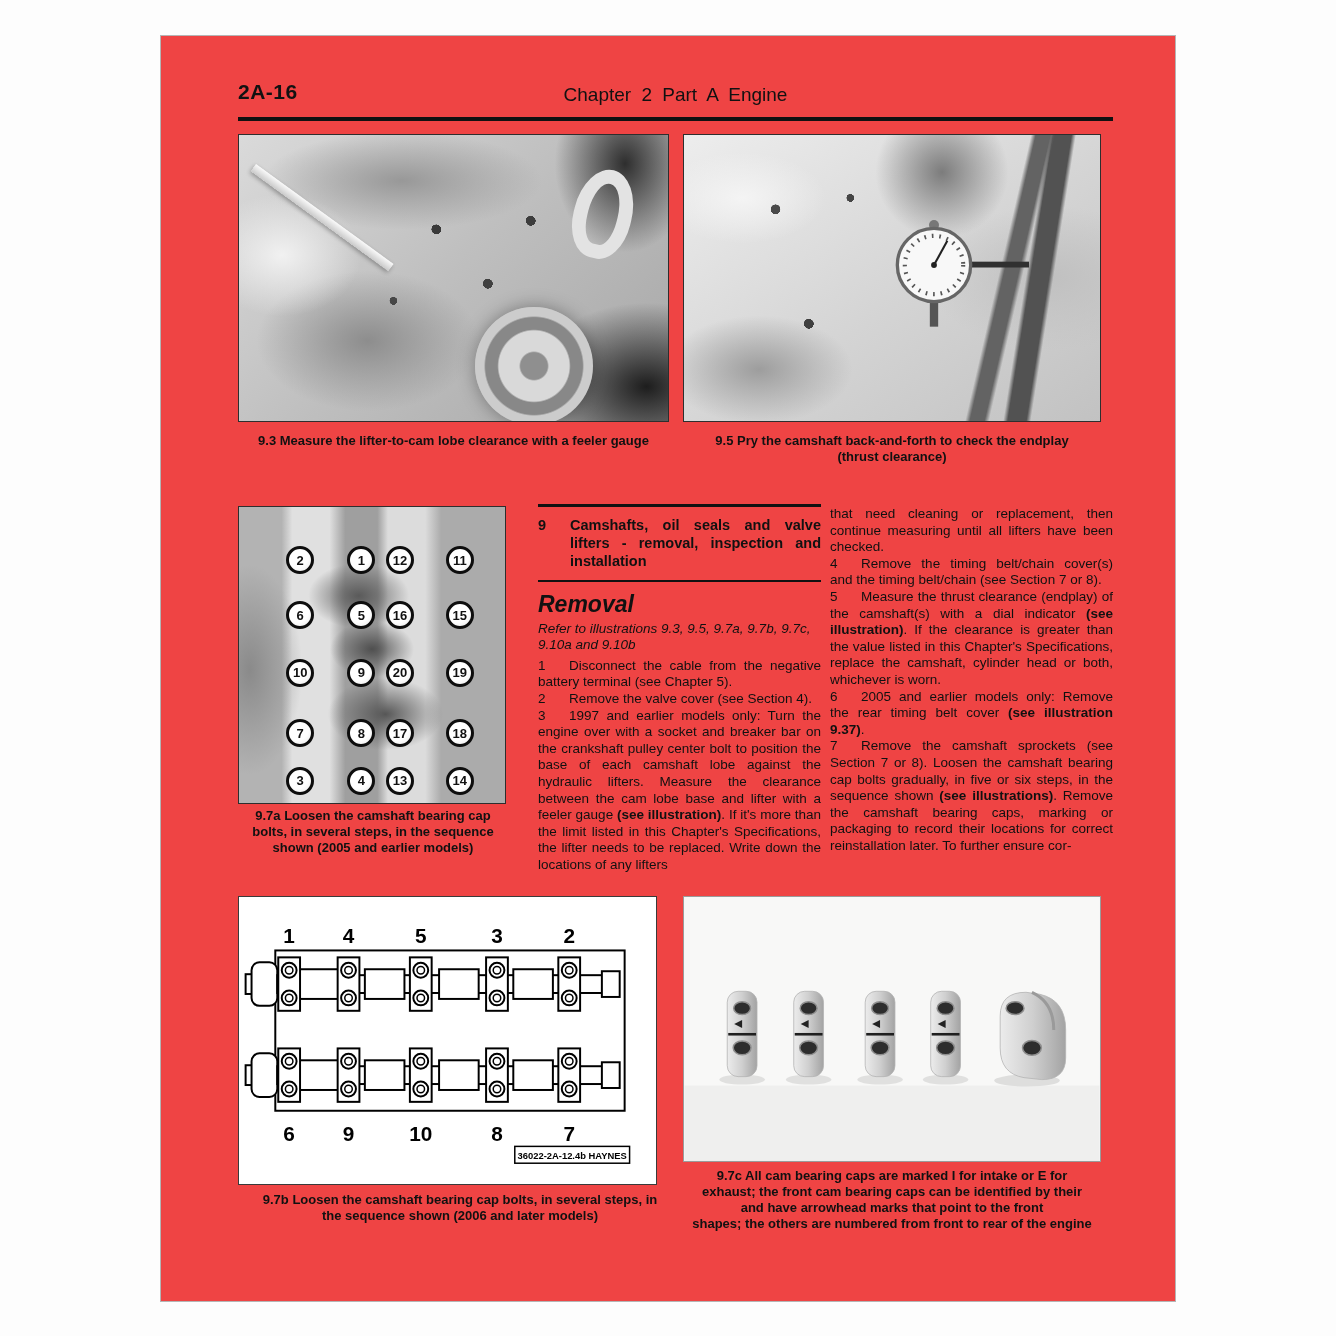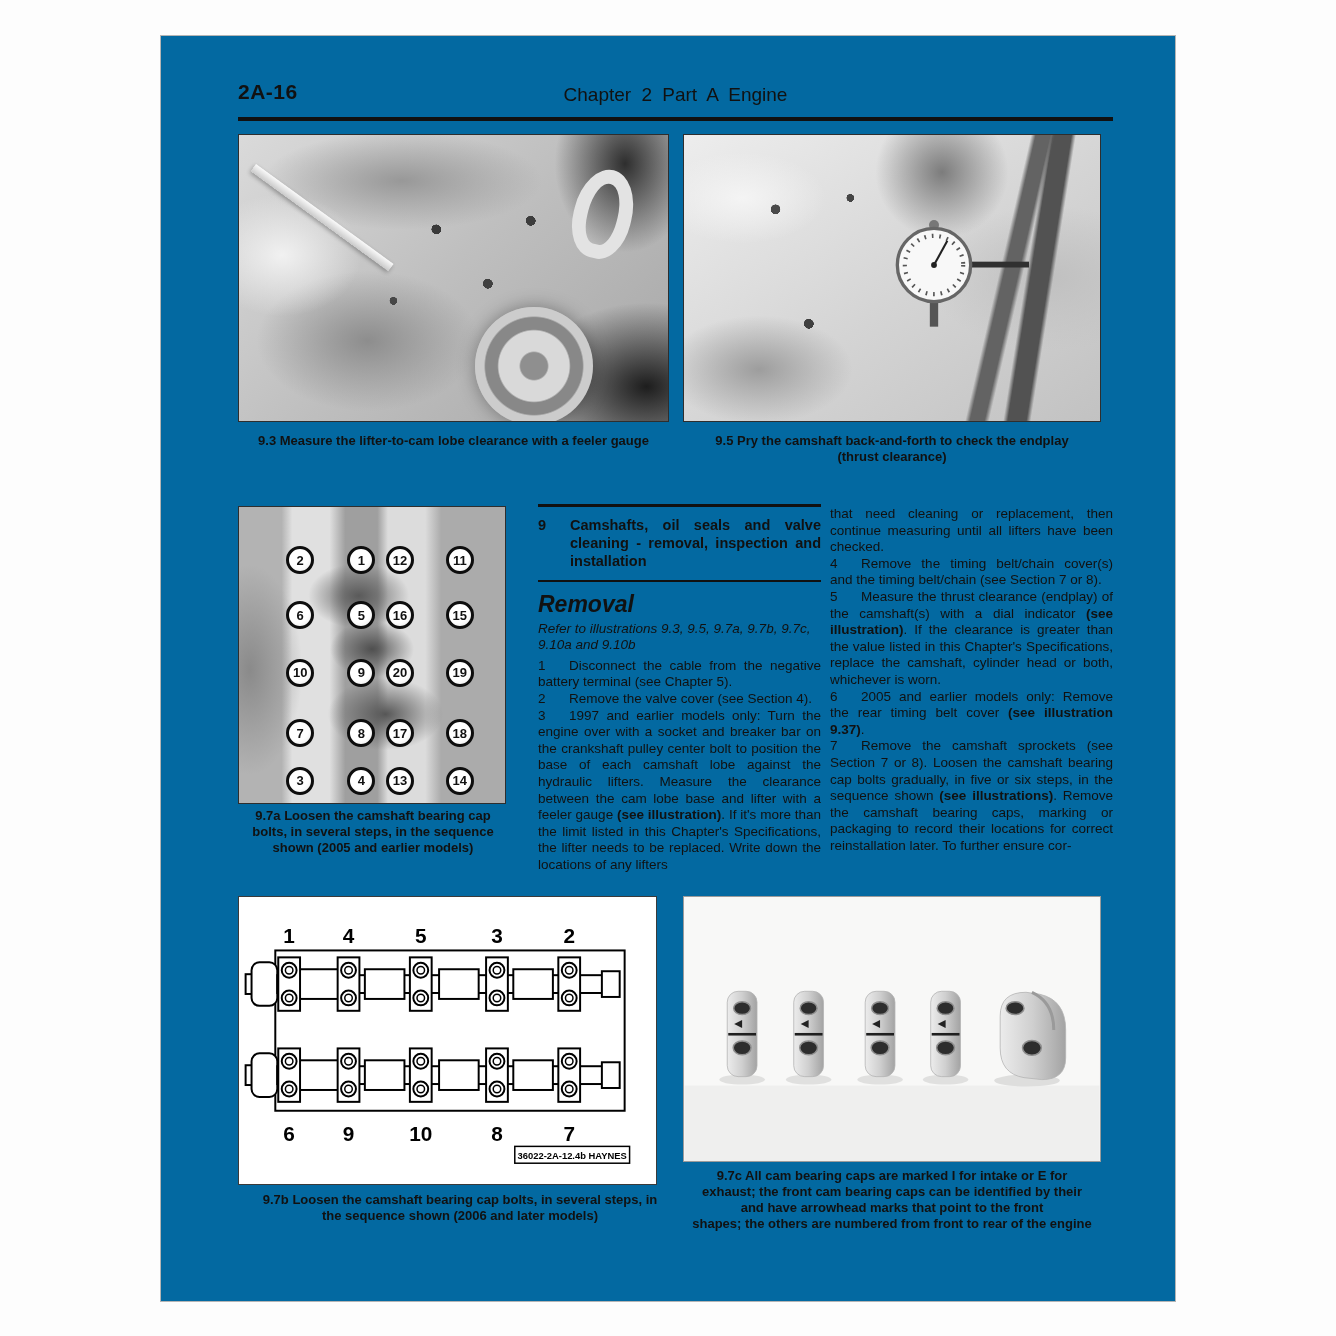--- a/index.html
+++ b/index.html
@@ -1,17 +1,17 @@
 <!DOCTYPE html>
 <html><head>
 <meta charset="utf-8">
 <style>
   * { margin:0; padding:0; box-sizing:border-box; }
   html,body { width:1336px; height:1336px; background:#fdfdfd; font-family:"Liberation Sans","DejaVu Sans",sans-serif; color:#111; }
-  .sheet { position:absolute; left:160px; top:35px; width:1016px; height:1267px; background:#0369a1; border:1px solid #b5b5b5; }
+  .sheet { position:absolute; left:160px; top:35px; width:1016px; height:1267px; background:#ef4444; border:1px solid #b5b5b5; }
 
   
   .pgnum { position:absolute; left:77px; top:44px; font-size:21px; font-weight:bold; letter-spacing:.5px; }
   .chap  { position:absolute; left:77px; top:48px; width:875px; text-align:center; font-size:19px; font-weight:normal; word-spacing:5px; }
   .hrule { position:absolute; left:77px; top:81px; width:875px; height:4px; background:#111; }
 
   
   .photo { position:absolute; border:1px solid #2e2e2e; overflow:hidden; }
   .cap { position:absolute; text-align:center; font-weight:bold; font-size:13px; line-height:16px; }
 
@@ -134,21 +134,21 @@
   <div class="cap" style="left:52px; top:772px; width:320px;">
     <div>9.7a  Loosen the camshaft bearing cap</div>
     <div>bolts, in several steps, in the sequence</div>
     <div>shown (2005 and earlier models)</div>
   </div>
 
   <div class="col col1">
     <div class="secrule"></div>
     <div class="sechead">
       <span class="n">9</span>
-      <span>Camshafts, oil seals and valve cleaning - removal, inspection and installation</span>
+      <span>Camshafts, oil seals and valve lifters - removal, inspection and installation</span>
     </div>
     <div class="secrule"></div>
     <div class="removal">Removal</div>
     <p class="refer">Refer to illustrations 9.3, 9.5, 9.7a, 9.7b, 9.7c, 9.10a and 9.10b</p>
     <p class="step"><span class="stepnum">1</span><span>Disconnect the cable from the negative battery terminal (see Chapter 5).</span></p>
     <p class="step"><span class="stepnum">2</span><span>Remove the valve cover (see Section 4).</span></p>
     <p class="step"><span class="stepnum">3</span><span>1997 and earlier models only: Turn the engine over with a socket and breaker bar on the crankshaft pulley center bolt to position the base of each camshaft lobe against the hydraulic lifters. Measure the clearance between the cam lobe base and lifter with a feeler gauge <b>(see illustration)</b>. If it's more than the limit listed in this Chapter's Specifications, the lifter needs to be replaced. Write down the locations of any lifters</span></p>
   </div>
 
   <div class="col col2">

